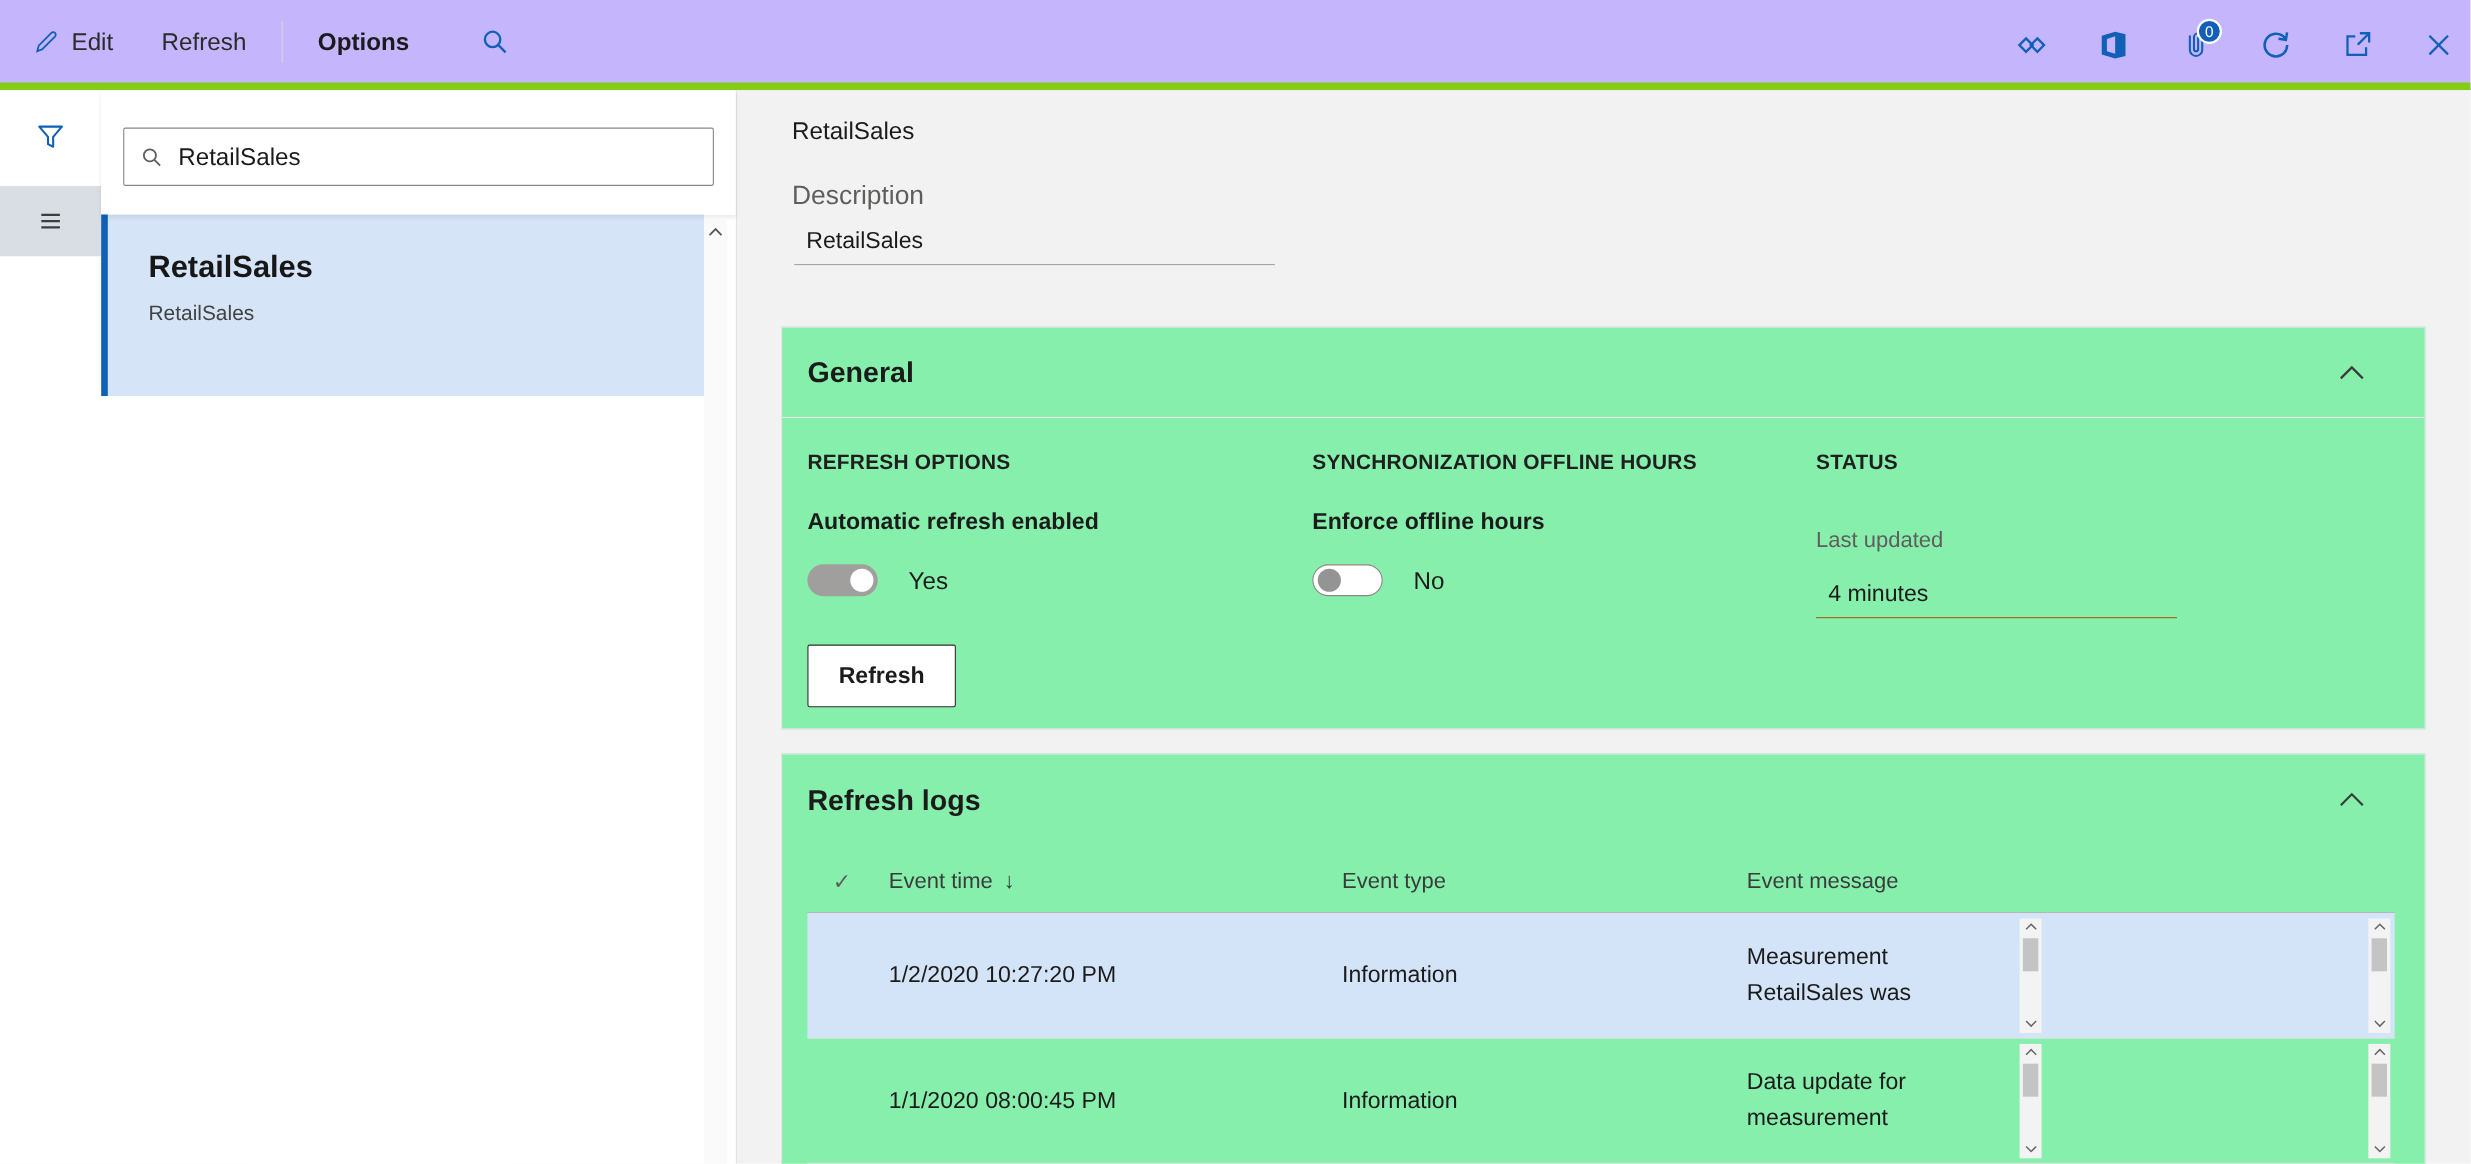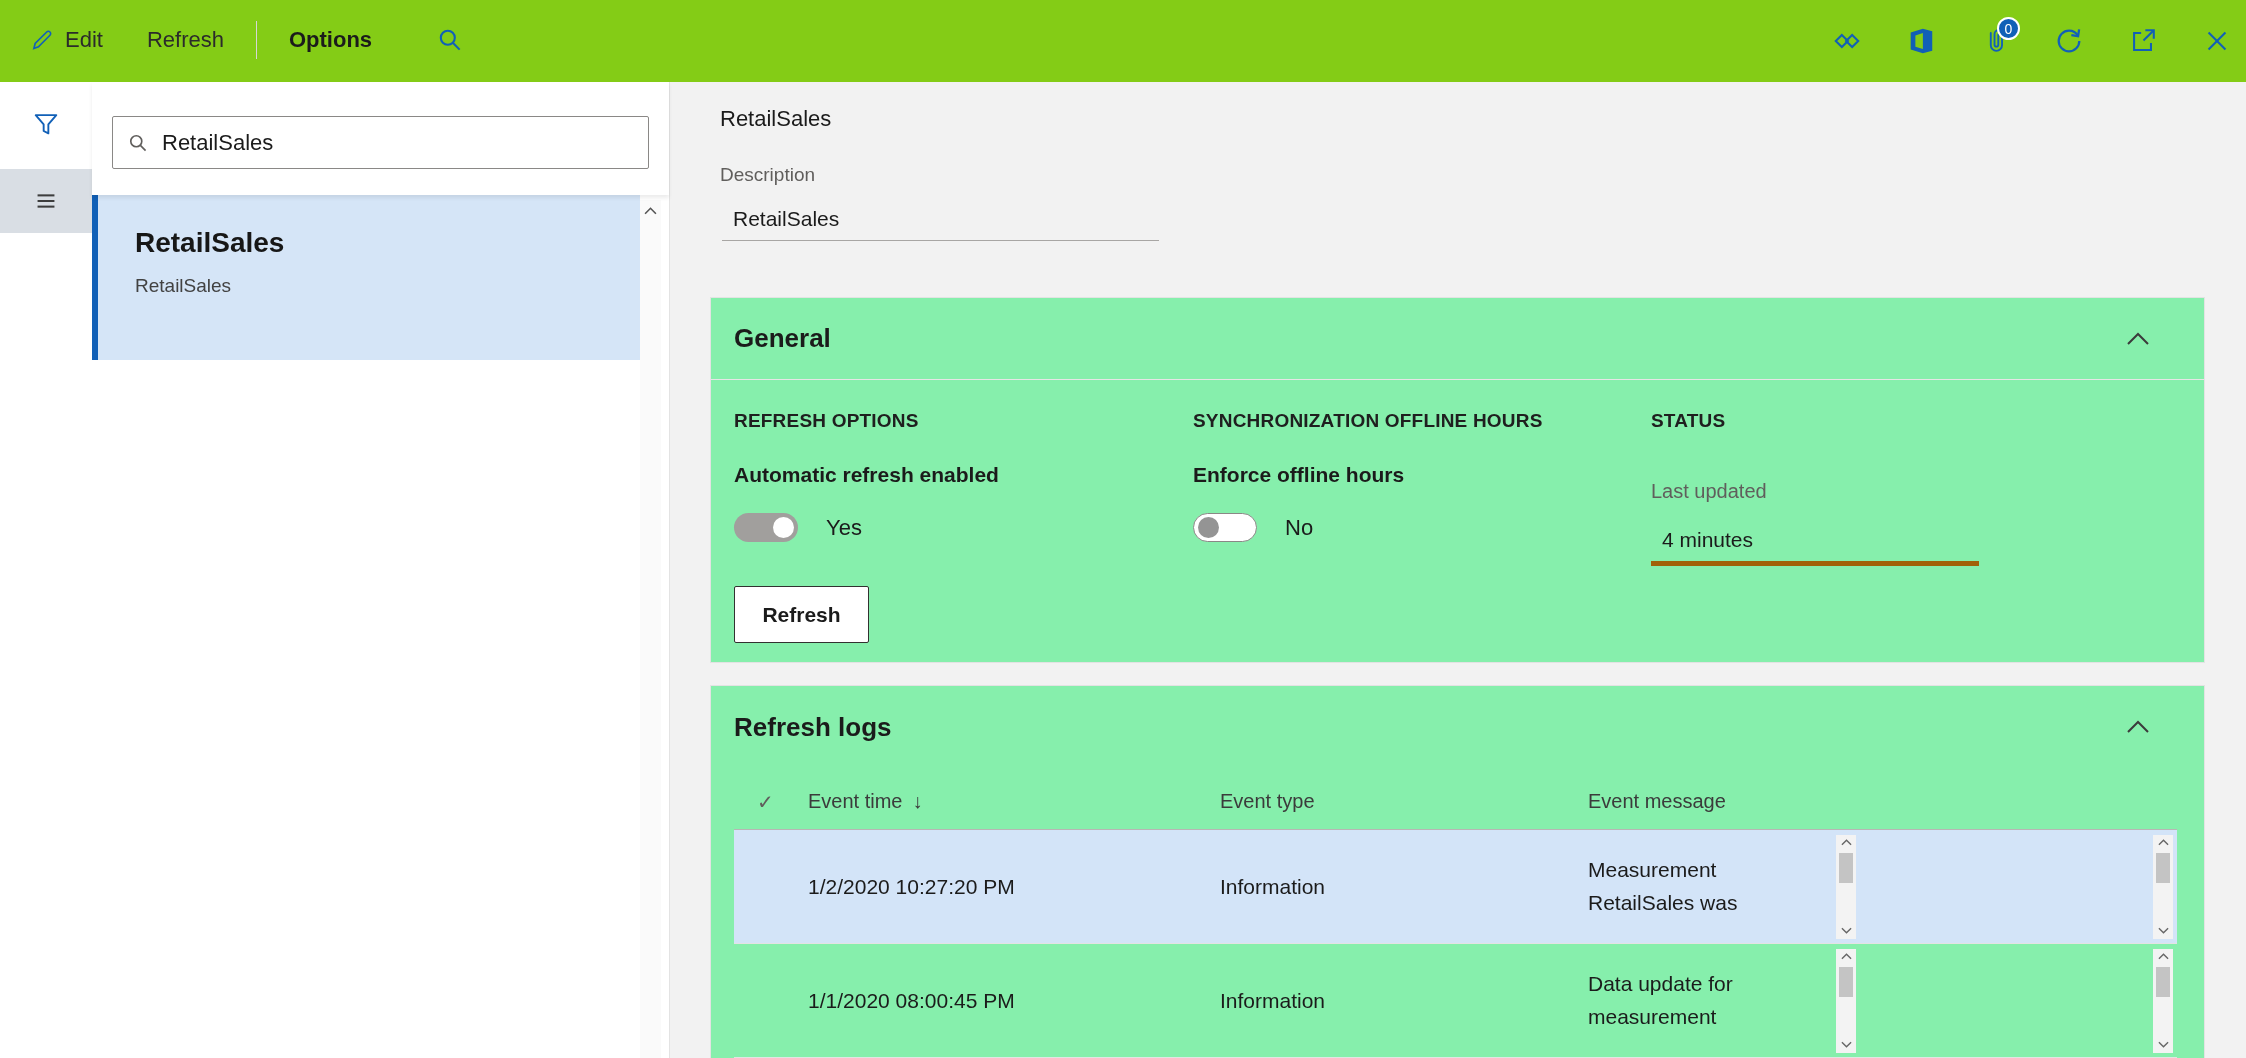--- a/index.html
+++ b/index.html
@@ -1,22 +1,22 @@
 <!DOCTYPE html>
 <html><head>
 <meta charset="utf-8">
 <style>
   * { margin:0; padding:0; box-sizing:border-box; }
   html,body { width:2246px; height:1058px; overflow:hidden; }
   body { font-family:"Liberation Sans", sans-serif; background:#fff; position:relative; color:#1b1b1b; }
   svg { display:block; }
 
   
-  .topbar { position:absolute; top:0; left:0; right:0; height:82px; background:#84cc16;
-            border-bottom:2px solid #84cc16; display:flex; align-items:center; }
+  .topbar { position:absolute; top:0; left:0; right:0; height:82px; background:#c4b5fd;
+            border-bottom:7px solid #84cc16; display:flex; align-items:center; }
   .tb-left { display:flex; align-items:center; padding-left:29px; }
   .tb-item { display:flex; align-items:center; gap:10px; font-size:22px; color:#2b2b2b; cursor:pointer; }
   .tb-item + .tb-item { margin-left:44px; }
   .tb-bold { font-weight:700; color:#1b1b1b; }
   .tb-divider { width:1px; height:38px; background:#d6d6d6; margin:0 32px; }
   .tb-search { margin-left:64px; cursor:pointer; }
   .tb-right { position:absolute; right:14px; top:0; height:82px; display:flex; align-items:center; gap:44px; }
   .tb-icon { position:relative; cursor:pointer; }
   .badge { position:absolute; top:-9px; right:-10px; min-width:23px; height:23px; border-radius:12px;
            background:#1160b7; border:2px solid #fff; color:#fff; font-size:14px; display:flex;
@@ -39,21 +39,21 @@
   .list-item { height:165px; background:#d5e5f7; border-left:6px solid #1160b7; padding:32px 10px 0 37px; cursor:pointer; }
   .list-item-title { font-size:28px; font-weight:700; color:#171717; }
   .list-item-sub { margin-top:16px; font-size:19px; color:#424242; }
   .panel-scroll { position:absolute; right:8px; top:118px; bottom:0; width:21px; background:#fafafa; cursor:pointer; }
   .panel-scroll .arr { height:22px; display:flex; align-items:center; justify-content:center; }
 
   
   .main { position:absolute; top:82px; left:669px; right:0; bottom:0; background:#f2f2f2;
           border-left:1px solid #e3e3e3; }
   .page-title { position:absolute; left:50px; top:24px; font-size:22px; color:#1b1b1b; }
-  .desc-label { position:absolute; left:50px; top:82px; font-size:19px; color:#605e5c; }
+  .desc-label { position:absolute; left:50px; top:82px; font-size:24px; color:#605e5c; }
   .desc-field { position:absolute; left:52px; top:118px; width:437px; border-bottom:1px solid #a8a6a4; }
   .desc-field input, .uline-field input { border:none; outline:none; background:transparent; width:100%;
       font-size:21px; color:#1b1b1b; padding:7px 0 9px 11px; font-family:"Liberation Sans", sans-serif; }
 
   .card { position:absolute; left:40px; width:1495px; background:#86efac; border:1px solid #e3e3e3; }
   .card-general { top:215px; height:366px; }
   .card-logs { top:603px; height:430px; }
   .card-header { height:82px; display:flex; align-items:center; justify-content:space-between;
                  padding:0 48px 0 23px; border-bottom:1px solid #e6e6e6; }
   .card-title { font-size:26px; font-weight:700; color:#1b1b1b; }
@@ -65,21 +65,21 @@
   .g-col-3 { left:940px; }
   .g-heading { font-size:19px; font-weight:700; color:#1f1f1f; letter-spacing:0.2px; }
   .g-label { margin-top:31px; font-size:21px; font-weight:700; color:#1b1b1b; }
   .g-label-muted { margin-top:48px; font-size:20px; font-weight:400; color:#605e5c; }
   .toggle-row { margin-top:26px; display:flex; align-items:center; gap:28px; font-size:22px; color:#1b1b1b; }
   .toggle { width:64px; height:29px; border-radius:15px; position:relative; cursor:pointer; }
   .toggle-on { background:#a19f9d; }
   .toggle-on .knob { position:absolute; right:4px; top:4px; width:21px; height:21px; border-radius:50%; background:#fff; }
   .toggle-off { background:#fff; border:1px solid #8a8886; }
   .toggle-off .knob { position:absolute; left:4px; top:3px; width:21px; height:21px; border-radius:50%; background:#949494; }
-  .uline-field { margin-top:18px; width:328px; border-bottom:5px solid #a16207; }
+  .uline-field { margin-top:18px; width:328px; border-bottom:1px solid #a16207; }
   .refresh-btn { position:absolute; left:23px; top:288px; width:135px; height:57px; background:#fff;
                  border:1px solid #323130; border-radius:2px; font-size:21px; font-weight:700;
                  color:#1b1b1b; cursor:pointer; font-family:"Liberation Sans", sans-serif; }
 
   
   .table { position:absolute; left:23px; top:88px; width:1443px; }
   .t-head { height:56px; display:flex; align-items:center; border-bottom:1px solid #b8b6b4;
             font-size:20px; color:#3b3b3b; }
   .t-row { height:114px; display:flex; align-items:center; border-bottom:1px solid #e3e3e3;
            font-size:21px; color:#1b1b1b; cursor:pointer; }

